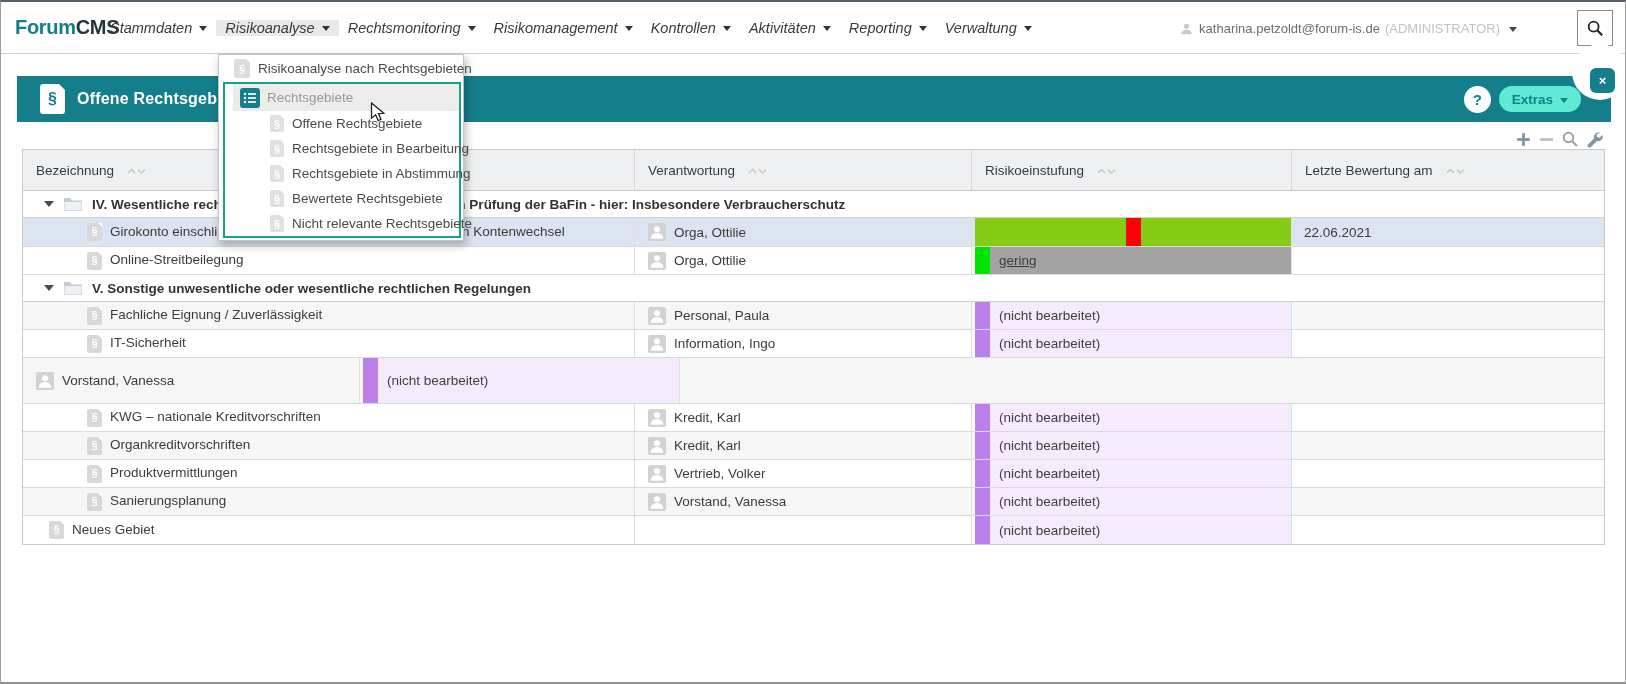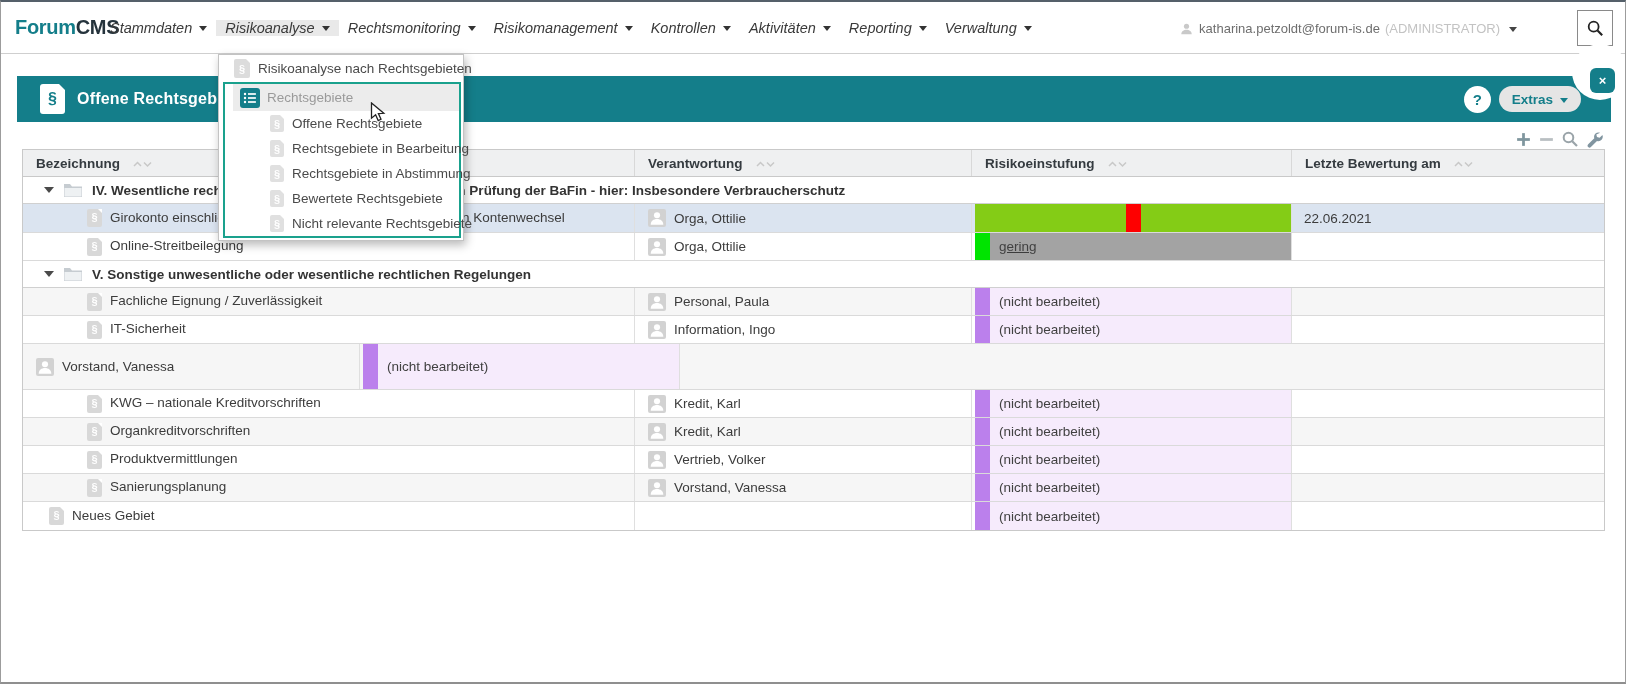--- a/index.html
+++ b/index.html
@@ -27,34 +27,34 @@
   .panel-bar{position:absolute;left:16px;top:74px;width:1594px;height:46px;background:#147e8a;z-index:1;
              display:flex;align-items:center;}
   .panel-icon{position:relative;width:25px;height:30px;background:#fff;border-radius:3px;margin-left:23px;
               display:flex;align-items:center;justify-content:center;color:#147e8a;font-weight:bold;font-size:16px;}
   .panel-icon::before{content:"";position:absolute;top:0;right:0;width:0;height:0;
               border-top:6px solid #147e8a;border-left:6px solid transparent;}
   .panel-title{color:#fff;font-size:16px;font-weight:bold;margin-left:12px;letter-spacing:0.2px;}
   .panel-actions{position:absolute;right:30px;top:0;height:46px;display:flex;align-items:center;gap:8px;}
   .help-btn{width:27px;height:27px;border-radius:50%;background:#fff;border:0;color:#147e8a;
             font-weight:bold;font-size:15px;display:flex;align-items:center;justify-content:center;padding:0;}
-  .extras-btn{height:26px;border-radius:13px;background:#e5e5e5;border:0;color:#147e8a;font-weight:bold;
+  .extras-btn{height:26px;border-radius:13px;background:#5eead4;border:0;color:#147e8a;font-weight:bold;
               font-size:13.5px;padding:0 13px;display:flex;align-items:center;gap:7px;}
   .extras-btn .caret{border-top-color:#147e8a;margin:2px 0 0 0;}
   .close-notch{position:absolute;left:1571px;top:42px;width:56px;height:56px;border-radius:50%;background:#fff;z-index:2;}
   .close-btn{position:absolute;left:1589px;top:66px;width:25px;height:25px;border-radius:6px;background:#147e8a;
              border:0;color:#fff;font-weight:bold;font-size:13px;display:flex;align-items:center;justify-content:center;z-index:3;padding:0;}
 
   
   .grid-toolbar{position:absolute;right:22px;top:128px;display:flex;align-items:center;gap:6px;z-index:1;}
   .grid-toolbar svg{display:block;}
 
   
   .grid{position:absolute;left:21px;top:147px;width:1583px;border:1px solid #c9c9c9;background:#fff;font-size:13.5px;color:#3c3c3c;}
-  .thead{display:flex;height:27px;background:#eff0f1;border-bottom:1px solid #c9c9c9;font-weight:bold;color:#353b40;}
+  .thead{display:flex;height:41px;background:#eff0f1;border-bottom:1px solid #c9c9c9;font-weight:normal;color:#353b40;}
   .th{display:flex;align-items:center;padding-left:13px;border-right:1px solid #d8d8d8;}
   .th:last-child{border-right:0;}
   .th .sort{margin-left:12px;margin-top:2px;}
   .c1{width:612px;} .c2{width:337px;} .c3{width:320px;} .c4{width:312px;}
   .tr{display:flex;height:28px;border-bottom:1px solid #dadada;background:#fff;}
   .tr.striped{background:#f6f6f6;}
   .tr.selected{background:#dbe4f0;}
   .tr.tall{height:46px;}
   .tr:last-child{border-bottom:0;}
   .tr .td{display:flex;align-items:center;border-right:1px solid #dfdfdf;overflow:hidden;}

